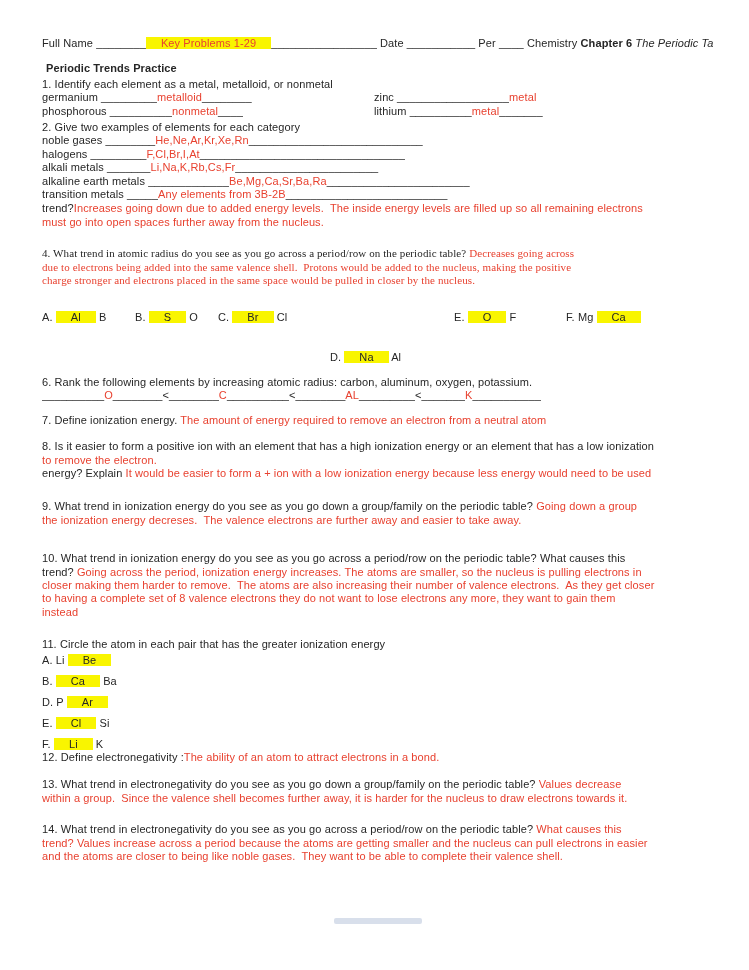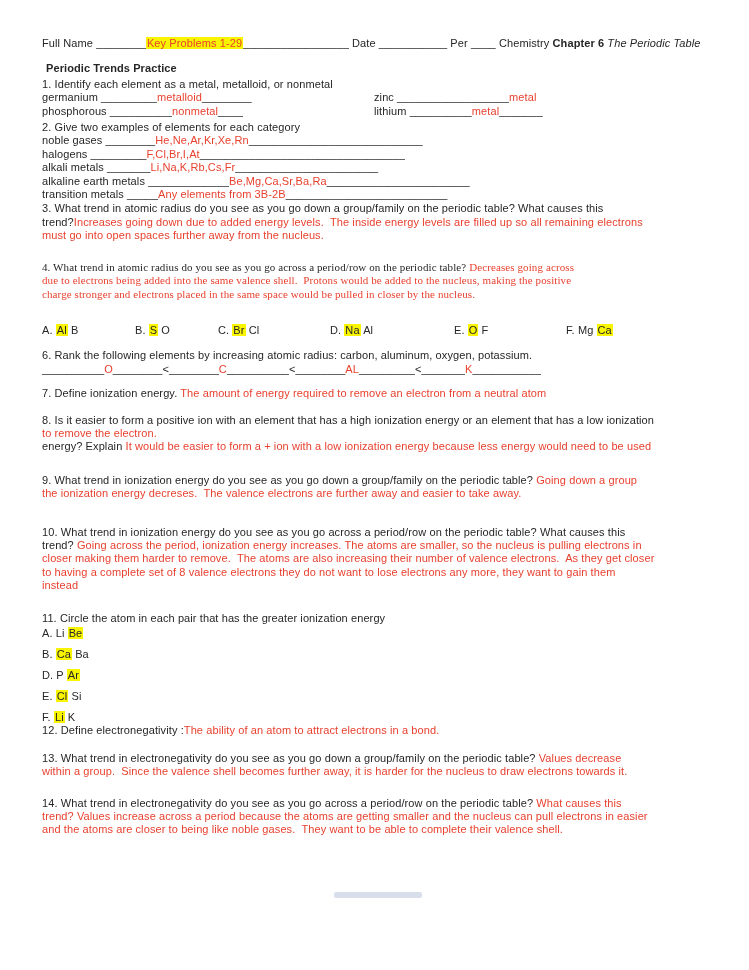--- a/index.html
+++ b/index.html
@@ -10,32 +10,32 @@
   }
   .page {
     width:749px; height:970px;
     padding:37px 36px 0 42px;
     color:var(--ink,#262626);
     font-size:11px; line-height:13.4px; letter-spacing:0.1px;
   }
   .block { }
   .line { white-space:pre; overflow:hidden; }
   .seg.red { color:var(--answer,#e8412f); }
-  .seg.hl { background:var(--hl,#f9f500); padding:0 1px;text-align:right; }
+  .seg.hl { background:var(--hl,#f9f500); padding:0 15px;text-align:right; }
   .seg.bold { font-weight:bold; }
   .seg.italic { font-style:italic; }
   .cols { display:flex; }
   .col-left { flex:0 0 332px; white-space:pre; overflow:hidden; }
   .col-right { white-space:pre; overflow:hidden; }
   .pairs { display:flex; }
   .pair { white-space:pre; }
   .pairs .pair:nth-child(1){ width:93px; }
   .pairs .pair:nth-child(2){ width:83px; }
   .pairs .pair:nth-child(3){ width:112px; }
-  .pairs .pair:nth-child(4){ width:124px; }
+  .pairs .pair:nth-child(4){ width:124px;margin-top:40px; }
   .pairs .pair:nth-child(5){ width:112px; }
   [data-name="worksheet-title"]{ margin-top:12px; padding-left:4px; }
   [data-name="q1"]{ margin-top:2px; }
   [data-name="q2"]{ margin-top:3px; }
   [data-name="q3"]{ margin-top:1px; }
   [data-name="q4"]{ margin-top:18px;font-family:Liberation Serif, serif; }
   [data-name="q5"]{ margin-top:23px; }
   [data-name="q6"]{ margin-top:12px; }
   [data-name="q7"]{ margin-top:11px; }
   [data-name="q8"]{ margin-top:13px; }
@@ -70,21 +70,20 @@
       </div>
       <div class="block" data-name="q2">
         <div class="line" data-name="text-line"><span class="seg" data-name="body-text">2. Give two examples of elements for each category</span></div>
         <div class="line" data-name="text-line"><span class="seg" data-name="body-text">noble gases ________</span><span class="seg red" data-name="answer-text">He,Ne,Ar,Kr,Xe,Rn</span><span class="seg" data-name="body-text">____________________________</span></div>
         <div class="line" data-name="text-line"><span class="seg" data-name="body-text">halogens _________</span><span class="seg red" data-name="answer-text">F,Cl,Br,I,At</span><span class="seg" data-name="body-text">_________________________________</span></div>
         <div class="line" data-name="text-line"><span class="seg" data-name="body-text">alkali metals _______</span><span class="seg red" data-name="answer-text">Li,Na,K,Rb,Cs,Fr</span><span class="seg" data-name="body-text">_______________________</span></div>
         <div class="line" data-name="text-line"><span class="seg" data-name="body-text">alkaline earth metals _____________</span><span class="seg red" data-name="answer-text">Be,Mg,Ca,Sr,Ba,Ra</span><span class="seg" data-name="body-text">_______________________</span></div>
         <div class="line" data-name="text-line"><span class="seg" data-name="body-text">transition metals _____</span><span class="seg red" data-name="answer-text">Any elements from 3B-2B</span><span class="seg" data-name="body-text">__________________________</span></div>
       </div>
       <div class="block" data-name="q3">
-        <div class="line" data-name="text-line"><span class="seg" data-name="body-text">3. What trend in atomic radius do you see as you go down a group/family on the periodic table? What causes this</span></div>
         <div class="line" data-name="text-line"><span class="seg" data-name="body-text">trend?</span><span class="seg red" data-name="answer-text">Increases going down due to added energy levels.  The inside energy levels are filled up so all remaining electrons</span></div>
         <div class="line" data-name="text-line"><span class="seg red" data-name="answer-text">must go into open spaces further away from the nucleus.</span></div>
       </div>
       <div class="block" data-name="q4">
         <div class="line" data-name="text-line"><span class="seg" data-name="body-text">4. What trend in atomic radius do you see as you go across a period/row on the periodic table? </span><span class="seg red" data-name="answer-text">Decreases going across</span></div>
         <div class="line" data-name="text-line"><span class="seg red" data-name="answer-text">due to electrons being added into the same valence shell.  Protons would be added to the nucleus, making the positive</span></div>
         <div class="line" data-name="text-line"><span class="seg red" data-name="answer-text">charge stronger and electrons placed in the same space would be pulled in closer by the nucleus.</span></div>
       </div>
       <div class="block" data-name="q5">
         <div class="line pairs" data-name="answer-pairs-row"><span class="pair" data-name="pair-item"><span class="seg" data-name="body-text">A. </span><span class="seg hl" data-name="highlighted-answer">Al</span><span class="seg" data-name="body-text"> B</span></span><span class="pair" data-name="pair-item"><span class="seg" data-name="body-text">B. </span><span class="seg hl" data-name="highlighted-answer">S</span><span class="seg" data-name="body-text"> O</span></span><span class="pair" data-name="pair-item"><span class="seg" data-name="body-text">C. </span><span class="seg hl" data-name="highlighted-answer">Br</span><span class="seg" data-name="body-text"> Cl</span></span><span class="pair" data-name="pair-item"><span class="seg" data-name="body-text">D. </span><span class="seg hl" data-name="highlighted-answer">Na</span><span class="seg" data-name="body-text"> Al</span></span><span class="pair" data-name="pair-item"><span class="seg" data-name="body-text">E. </span><span class="seg hl" data-name="highlighted-answer">O</span><span class="seg" data-name="body-text"> F</span></span><span class="pair" data-name="pair-item"><span class="seg" data-name="body-text">F. Mg </span><span class="seg hl" data-name="highlighted-answer">Ca</span></span></div>

